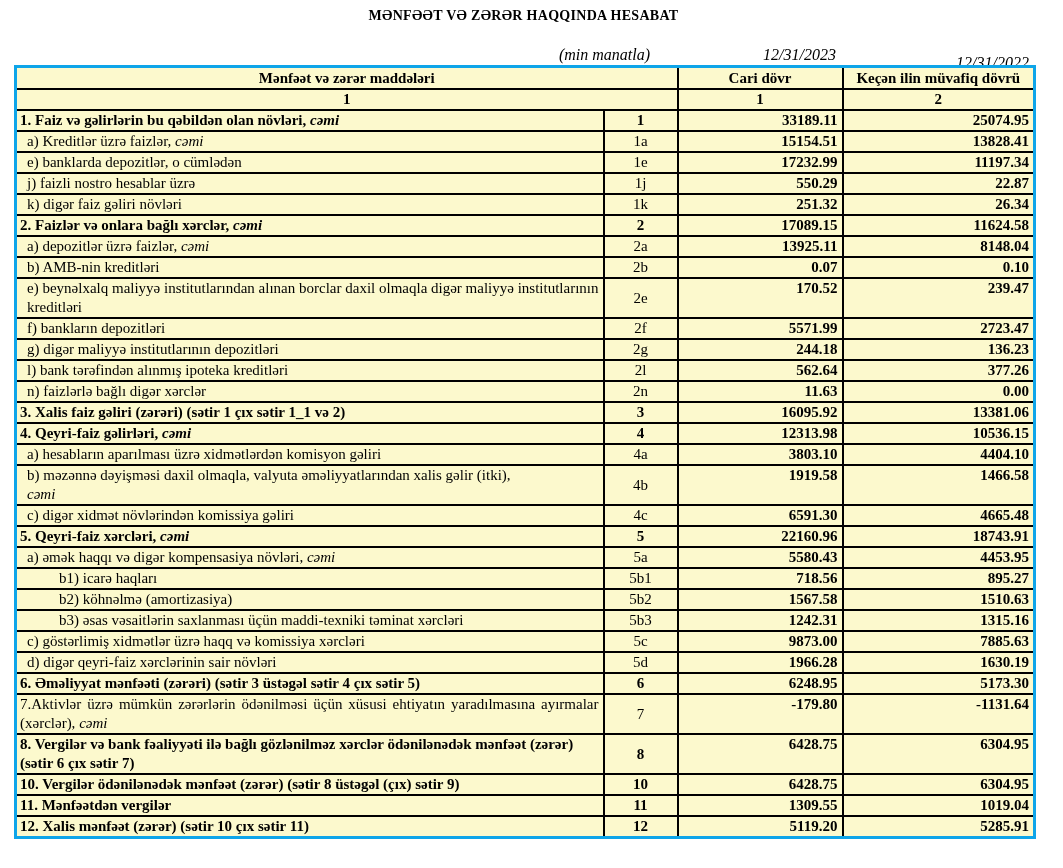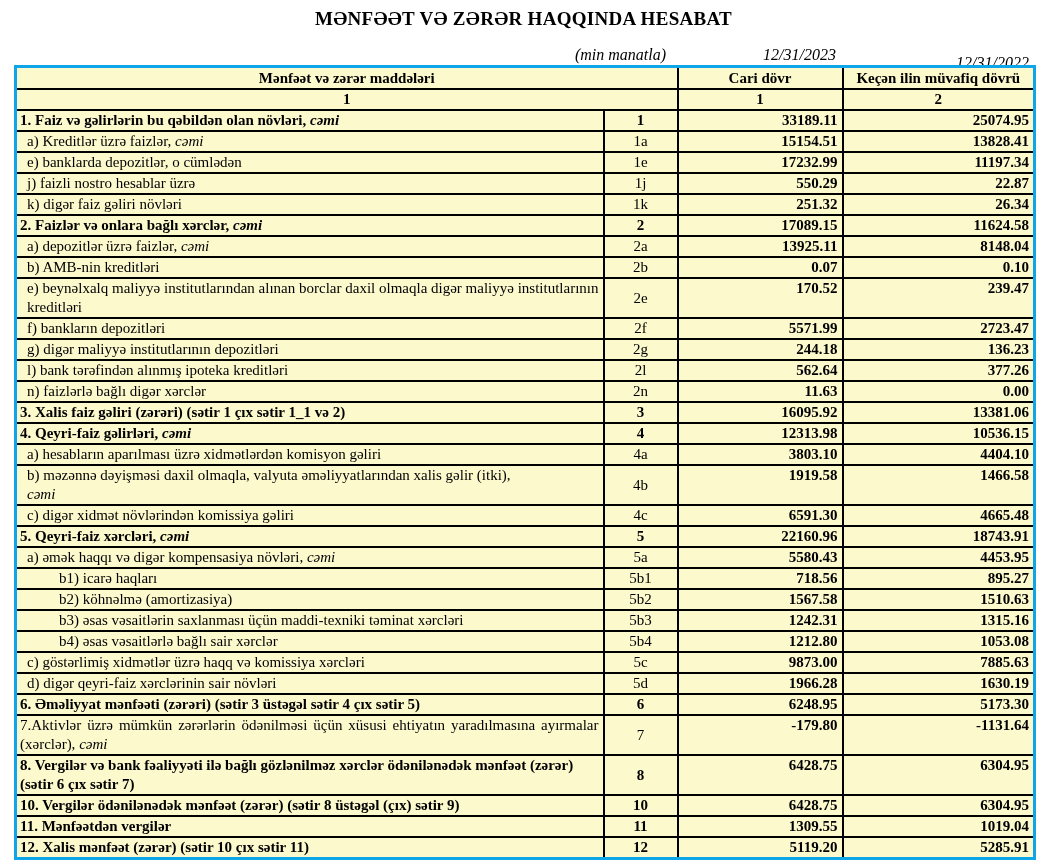--- a/index.html
+++ b/index.html
@@ -15,34 +15,34 @@
     font-family: "Liberation Serif", serif;
     color: #000000;
     overflow: hidden;
   }
   .title {
     position: absolute;
     top: 8px;
     left: 0;
     width: 1047px;
     text-align: center;
-    font-size: 19px;
+    font-size: 14px;
     font-weight: bold;
     letter-spacing: 0.3px;
     margin: 0;
   }
   .unit-note, .date-cur, .date-prev {
     position: absolute;
     top: 46px;
     font-style: italic;
     font-size: 16px;
     text-align: right;
     white-space: nowrap;
   }
-  .unit-note { left: 416px; width: 250px; }
+  .unit-note { left: 400px; width: 250px; }
   .date-cur  { left: 676px; width: 160px; }
   .date-prev { left: 841px; width: 188px; margin-top: 8px; }
 
   table.pnl {
     position: absolute;
     left: 14px;
     top: 65px;
     width: 1019px;
     border-collapse: collapse;
     table-layout: fixed;
@@ -243,26 +243,20 @@
           <td class="val">1567.58</td>
           <td class="val">1510.63</td>
         </tr>
         <tr class="single">
           <td class="label ind2">b3) əsas vəsaitlərin saxlanması üçün maddi-texniki təminat xərcləri</td>
           <td class="num">5b3</td>
           <td class="val">1242.31</td>
           <td class="val">1315.16</td>
         </tr>
         <tr class="single">
-          <td class="label ind2">b4) əsas vəsaitlərlə bağlı sair xərclər</td>
-          <td class="num">5b4</td>
-          <td class="val">1212.80</td>
-          <td class="val">1053.08</td>
-        </tr>
-        <tr class="single">
           <td class="label ind1">c) göstərlimiş xidmətlər üzrə haqq və komissiya xərcləri</td>
           <td class="num">5c</td>
           <td class="val">9873.00</td>
           <td class="val">7885.63</td>
         </tr>
         <tr class="single">
           <td class="label ind1">d) digər qeyri-faiz xərclərinin sair növləri</td>
           <td class="num">5d</td>
           <td class="val">1966.28</td>
           <td class="val">1630.19</td>

